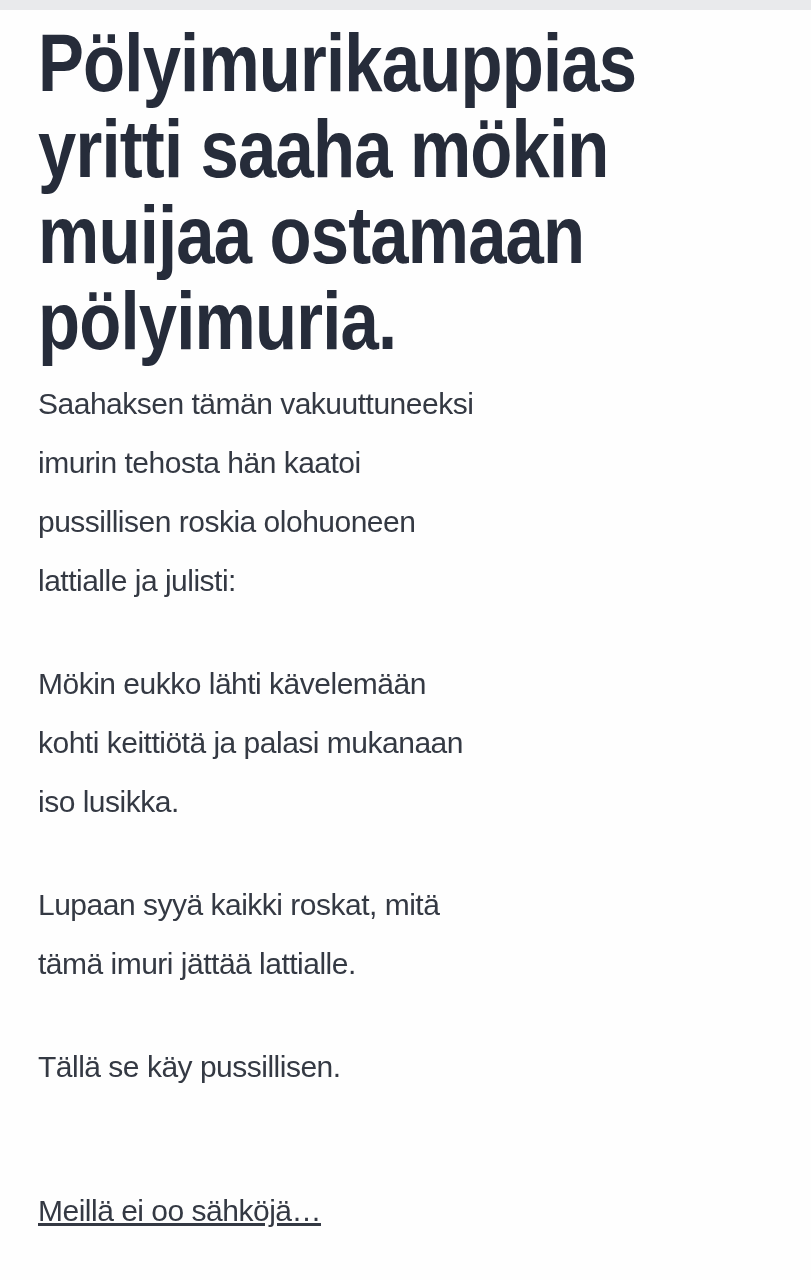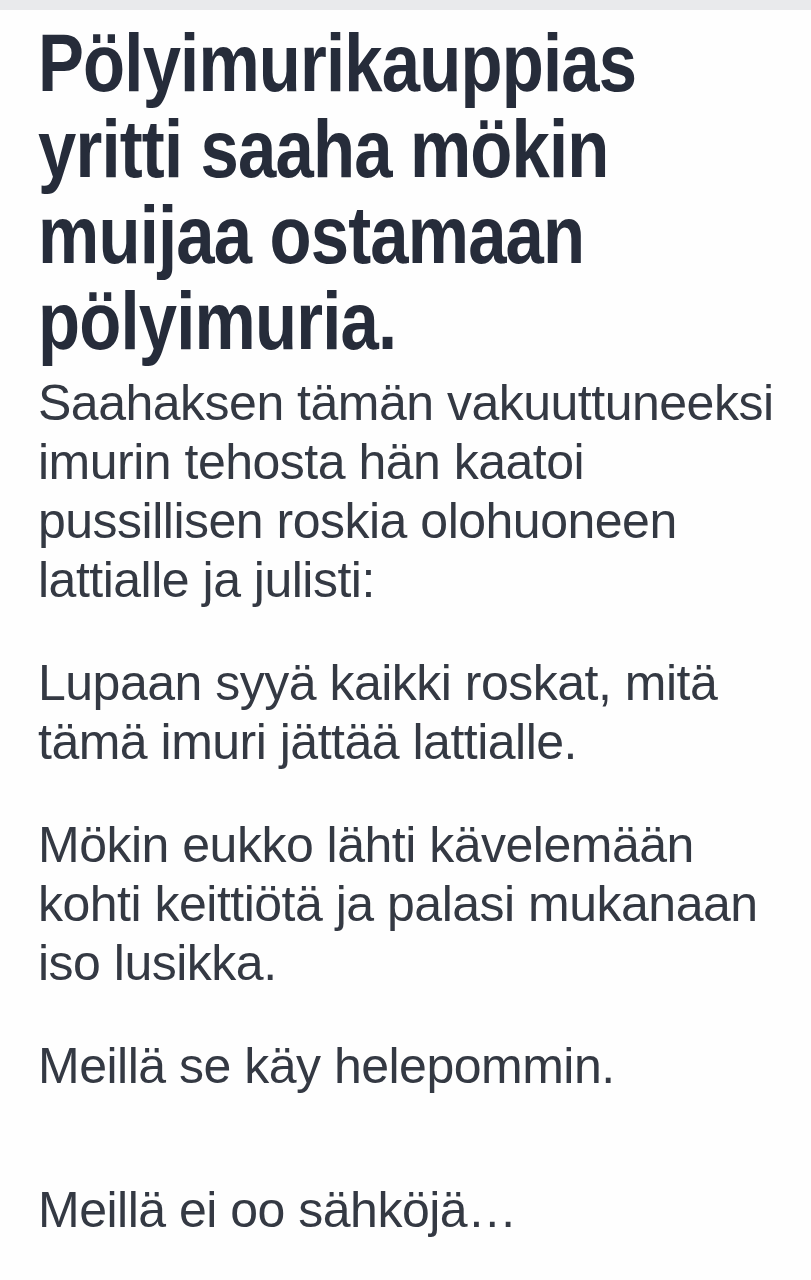--- a/index.html
+++ b/index.html
@@ -39,49 +39,50 @@
     line-height:86px;
     letter-spacing:-1px;
     color:var(--heading);
     white-space:pre-line;
     width:940px;            
     transform:scaleX(0.84); 
     transform-origin:0 0;
   }
   .paragraph{
     margin:0 0 44px 0;
-    font-size:50px;
+    font-size:30px;
     line-height:59px;
     letter-spacing:-0.5px;
     color:var(--body);
     white-space:pre-line;
   }
   .paragraph.gap-large{
     margin-top:85px; 
+    text-decoration:underline;
   }
 </style>
 </head>
 <body>
 
 <div class="top-strip"></div>
 
 <article class="content">
   <h1 class="heading">Pölyimurikauppias
 yritti saaha mökin
 muijaa ostamaan
 pölyimuria.</h1>
 
   <p class="paragraph">Saahaksen tämän vakuuttuneeksi
 imurin tehosta hän kaatoi
 pussillisen roskia olohuoneen
 lattialle ja julisti:</p>
 
-  <p class="paragraph">Lupaan syyä kaikki roskat, mitä
-tämä imuri jättää lattialle.</p>
-
   <p class="paragraph">Mökin eukko lähti kävelemään
 kohti keittiötä ja palasi mukanaan
 iso lusikka.</p>
 
-  <p class="paragraph">Meillä se käy helepommin.</p>
+  <p class="paragraph">Lupaan syyä kaikki roskat, mitä
+tämä imuri jättää lattialle.</p>
+
+  <p class="paragraph">Tällä se käy pussillisen.</p>
 
   <p class="paragraph gap-large">Meillä ei oo sähköjä…</p>
 </article>
 
 </body></html>

